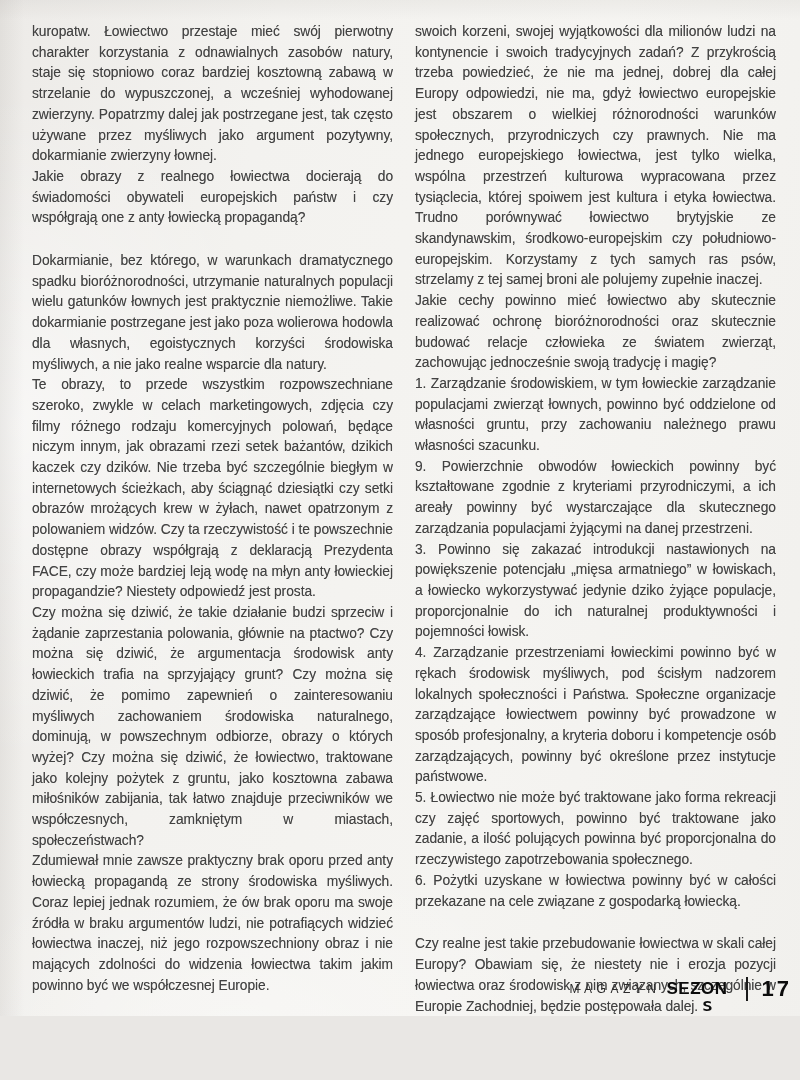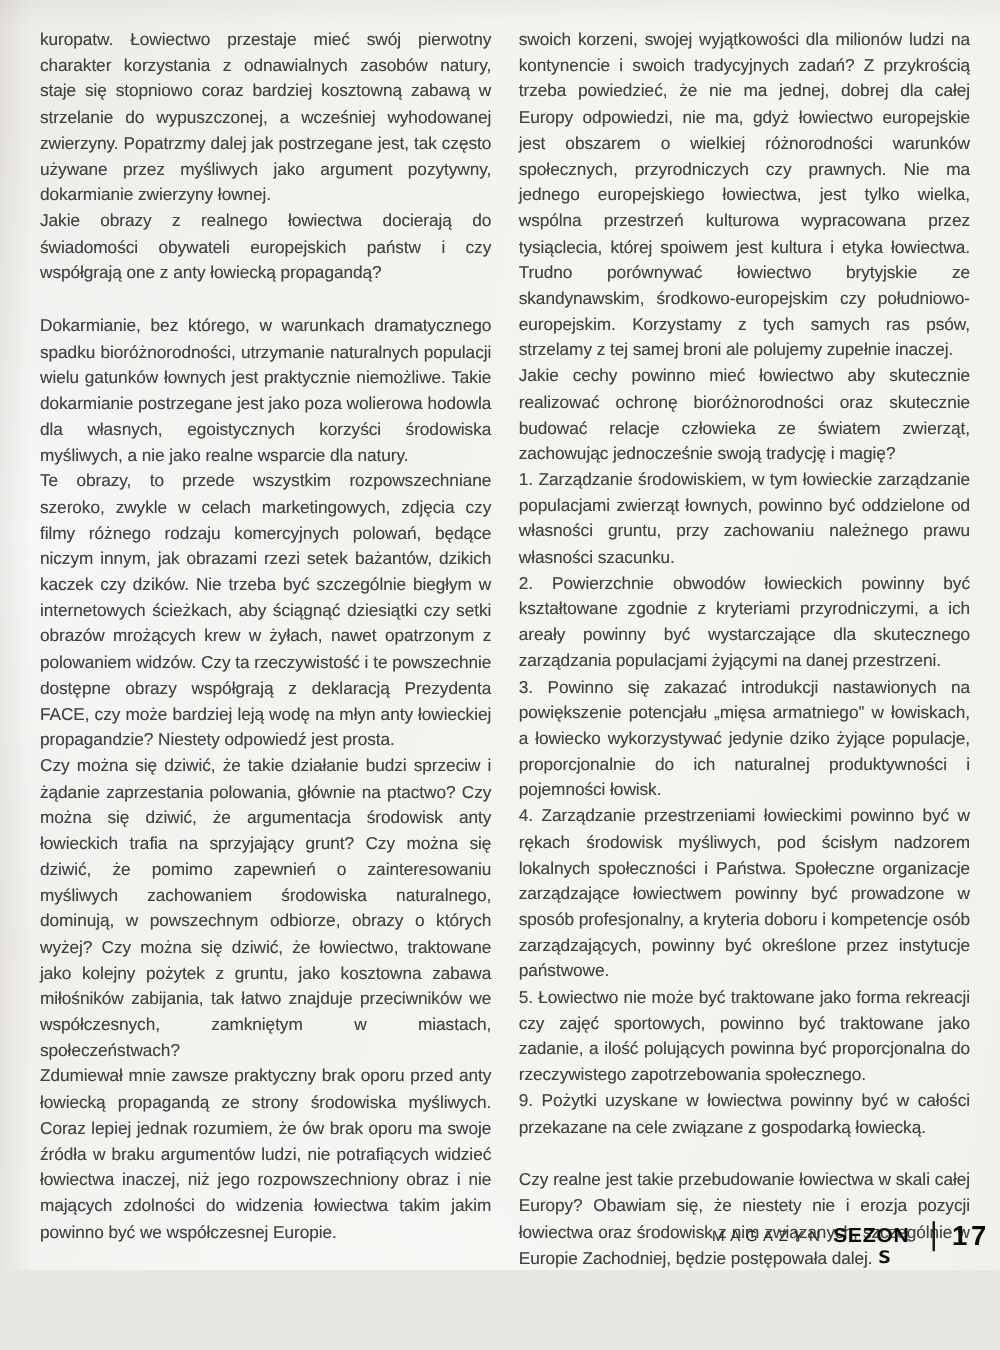--- a/index.html
+++ b/index.html
@@ -105,25 +105,25 @@
         <p class="para gap">Dokarmianie, bez którego, w warunkach dramatycznego spadku bioróżnorodności, utrzymanie naturalnych populacji wielu gatunków łownych jest praktycznie niemożliwe. Takie dokarmianie postrzegane jest jako poza wolierowa hodowla dla własnych, egoistycznych korzyści środowiska myśliwych, a nie jako realne wsparcie dla natury.</p>
         <p class="para">Te obrazy, to przede wszystkim rozpowszechniane szeroko, zwykle w celach marketingowych, zdjęcia czy filmy różnego rodzaju komercyjnych polowań, będące niczym innym, jak obrazami rzezi setek bażantów, dzikich kaczek czy dzików. Nie trzeba być szczególnie biegłym w internetowych ścieżkach, aby ściągnąć dziesiątki czy setki obrazów mrożących krew w żyłach, nawet opatrzonym z polowaniem widzów. Czy ta rzeczywistość i te powszechnie dostępne obrazy współgrają z deklaracją Prezydenta FACE, czy może bardziej leją wodę na młyn anty łowieckiej propagandzie? Niestety odpowiedź jest prosta.</p>
         <p class="para">Czy można się dziwić, że takie działanie budzi sprzeciw i żądanie zaprzestania polowania, głównie na ptactwo? Czy można się dziwić, że argumentacja środowisk anty łowieckich trafia na sprzyjający grunt? Czy można się dziwić, że pomimo zapewnień o zainteresowaniu myśliwych zachowaniem środowiska naturalnego, dominują, w powszechnym odbiorze, obrazy o których wyżej? Czy można się dziwić, że łowiectwo, traktowane jako kolejny pożytek z gruntu, jako kosztowna zabawa miłośników zabijania, tak łatwo znajduje przeciwników we współczesnych, zamkniętym w miastach, społeczeństwach?</p>
         <p class="para">Zdumiewał mnie zawsze praktyczny brak oporu przed anty łowiecką propagandą ze strony środowiska myśliwych. Coraz lepiej jednak rozumiem, że ów brak oporu ma swoje źródła w braku argumentów ludzi, nie potrafiących widzieć łowiectwa inaczej, niż jego rozpowszechniony obraz i nie mających zdolności do widzenia łowiectwa takim jakim powinno być we współczesnej Europie.</p>
         <p class="para gap">Powróćmy do pytania postawionego na początku. Jakie powinno być łowiectwo we współczesnej Europie, aby potrafiło stanąć w szeregu organizacji walczących skutecznie o zachowanie środowiska naturalnego, nie tracąc jednocześnie</p>
       </div>
     <div class="col">
         <p class="para">swoich korzeni, swojej wyjątkowości dla milionów ludzi na kontynencie i swoich tradycyjnych zadań? Z przykrością trzeba powiedzieć, że nie ma jednej, dobrej dla całej Europy odpowiedzi, nie ma, gdyż łowiectwo europejskie jest obszarem o wielkiej różnorodności warunków społecznych, przyrodniczych czy prawnych. Nie ma jednego europejskiego łowiectwa, jest tylko wielka, wspólna przestrzeń kulturowa wypracowana przez tysiąclecia, której spoiwem jest kultura i etyka łowiectwa. Trudno porównywać łowiectwo brytyjskie ze skandynawskim, środkowo-europejskim czy południowo-europejskim. Korzystamy z tych samych ras psów, strzelamy z tej samej broni ale polujemy zupełnie inaczej.</p>
         <p class="para">Jakie cechy powinno mieć łowiectwo aby skutecznie realizować ochronę bioróżnorodności oraz skutecznie budować relacje człowieka ze światem zwierząt, zachowując jednocześnie swoją tradycję i magię?</p>
         <p class="para">1. Zarządzanie środowiskiem, w tym łowieckie zarządzanie populacjami zwierząt łownych, powinno być oddzielone od własności gruntu, przy zachowaniu należnego prawu własności szacunku.</p>
-        <p class="para">2. Powierzchnie obwodów łowieckich powinny być kształtowane zgodnie z kryteriami przyrodniczymi, a ich areały powinny być wystarczające dla skutecznego zarządzania populacjami żyjącymi na danej przestrzeni.</p>
+        <p class="para">9. Powierzchnie obwodów łowieckich powinny być kształtowane zgodnie z kryteriami przyrodniczymi, a ich areały powinny być wystarczające dla skutecznego zarządzania populacjami żyjącymi na danej przestrzeni.</p>
         <p class="para">3. Powinno się zakazać introdukcji nastawionych na powiększenie potencjału „mięsa armatniego” w łowiskach, a łowiecko wykorzystywać jedynie dziko żyjące populacje, proporcjonalnie do ich naturalnej produktywności i pojemności łowisk.</p>
         <p class="para">4. Zarządzanie przestrzeniami łowieckimi powinno być w rękach środowisk myśliwych, pod ścisłym nadzorem lokalnych społeczności i Państwa. Społeczne organizacje zarządzające łowiectwem powinny być prowadzone w sposób profesjonalny, a kryteria doboru i kompetencje osób zarządzających, powinny być określone przez instytucje państwowe.</p>
         <p class="para">5. Łowiectwo nie może być traktowane jako forma rekreacji czy zajęć sportowych, powinno być traktowane jako zadanie, a ilość polujących powinna być proporcjonalna do rzeczywistego zapotrzebowania społecznego.</p>
-        <p class="para">9. Pożytki uzyskane w łowiectwa powinny być w całości przekazane na cele związane z gospodarką łowiecką.</p>
+        <p class="para">6. Pożytki uzyskane w łowiectwa powinny być w całości przekazane na cele związane z gospodarką łowiecką.</p>
         <p class="para gap">Czy realne jest takie przebudowanie łowiectwa w skali całej Europy? Obawiam się, że niestety nie i erozja pozycji łowiectwa oraz środowisk z nim związanych, szczególnie w Europie Zachodniej,  będzie postępowała dalej.<span class="endmark">S</span></p>
       </div>
   </div>
 
   <div class="footer">
     <span class="magazyn">MAGAZYN</span>
     <span class="sezon">SEZON</span>
     <span class="divider"></span>
     <span class="pagenum">17</span>
   </div>

